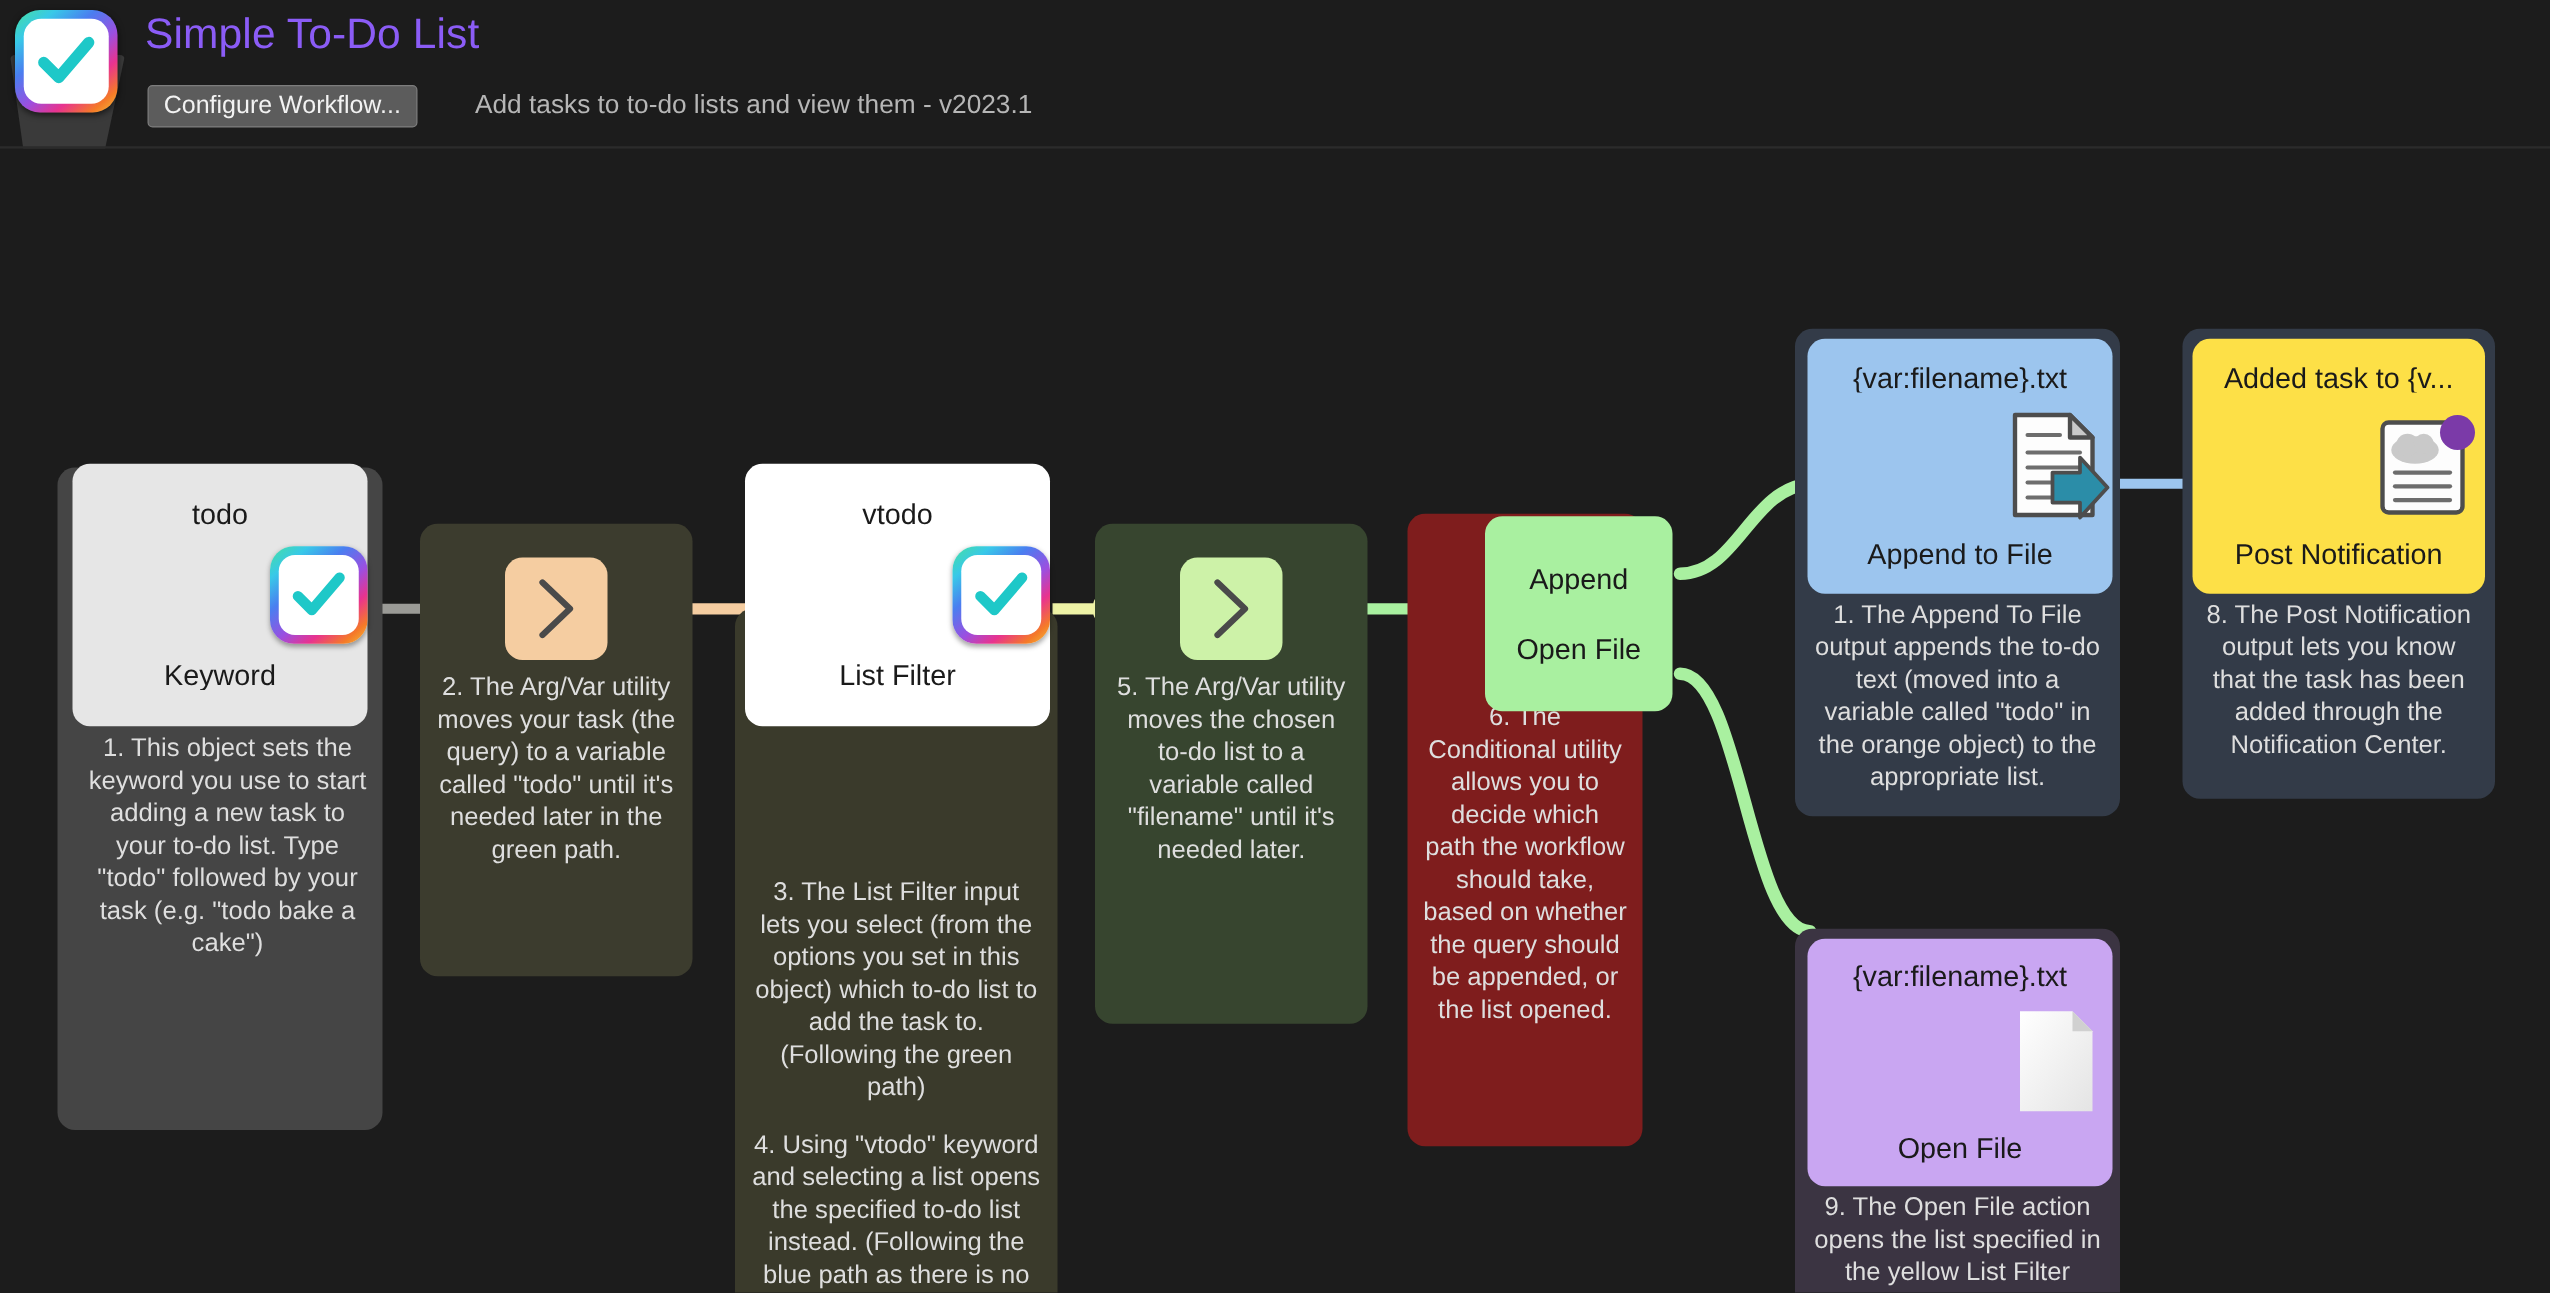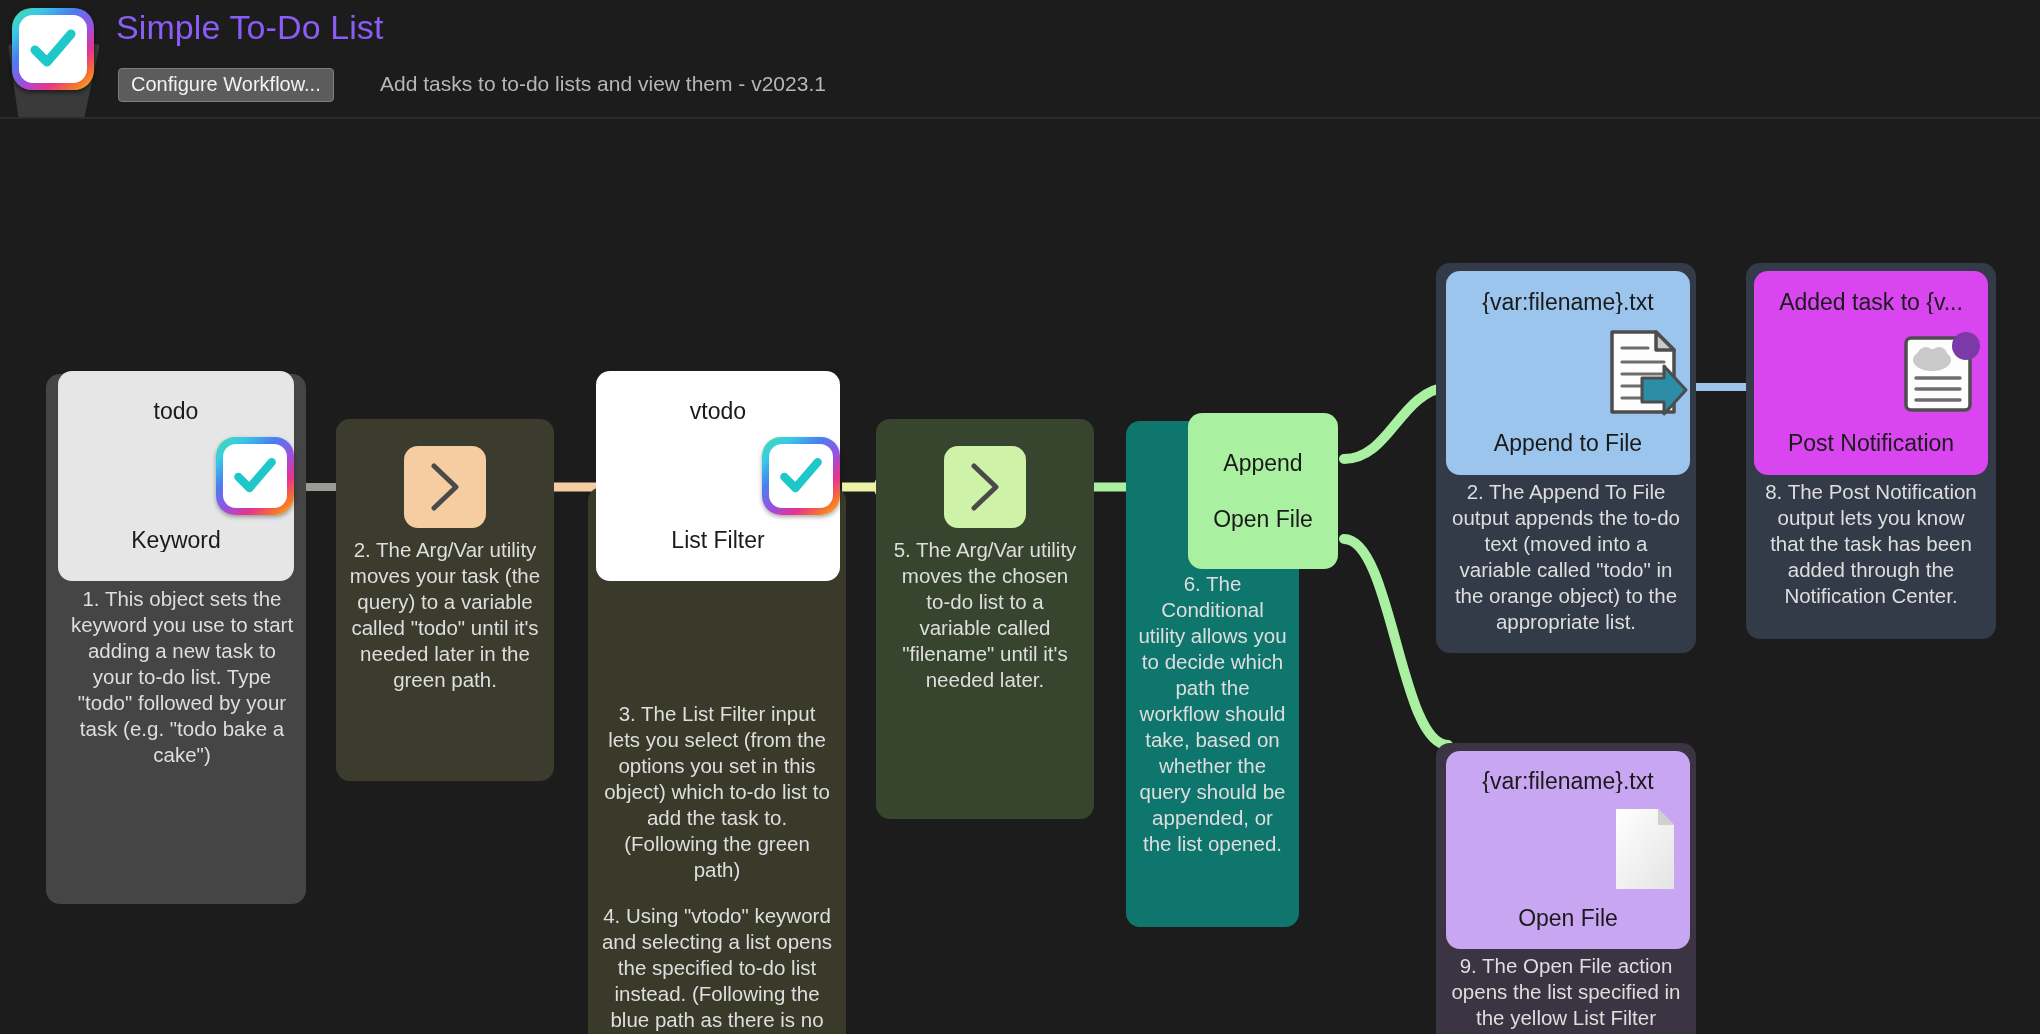--- a/index.html
+++ b/index.html
@@ -223,30 +223,30 @@
 
     <div class="group" style="left:876px; top:300px; width:218px; height:400px; background:#37452f; padding-top:118px;">
       <div class="note">5. The Arg/Var utility moves the chosen to-do list to a variable called "filename" until it's needed later.</div>
     </div>
     <div class="util-tile" style="left:944px; top:327px; background:#cdf2a8;">
       <svg class="chev" viewBox="0 0 34 52">
         <path d="M6 5 L28 26 L6 47" fill="none" stroke="#4a4a4a" stroke-width="5" stroke-linecap="round" stroke-linejoin="round"></path>
       </svg>
     </div>
 
-    <div class="group" style="left:1126px; top:292px; width:173px; height:506px; padding-top:150px; background:#0f766e;margin-top:10px;">
+    <div class="group" style="left:1126px; top:292px; width:188px; height:506px; padding-top:150px; background:#7f1d1d;">
       <div class="note">6. The Conditional utility allows you to decide which path the workflow should take, based on whether the query should be appended, or the list opened.</div>
     </div>
     <div class="tile" style="left:1168px; top:294px; width:150px; height:156px; background:#a9f0a0; justify-content:space-around; padding:22px 0;margin-left:20px;">
       <div class="tile-top">Append</div>
       <div class="tile-bottom">Open File</div>
     </div>
 
     <div class="group" style="left:1436px; top:144px; width:260px; height:390px; background:#333b48; padding-top:216px;">
-      <div class="note">2. The Append To File output appends the to-do text (moved into a variable called "todo" in the orange object) to the appropriate list.</div>
+      <div class="note">1. The Append To File output appends the to-do text (moved into a variable called "todo" in the orange object) to the appropriate list.</div>
     </div>
     <div class="tile" style="left:1446px; top:152px; width:244px; height:204px; background:#9cc5ee;">
       <div class="tile-top">{var:filename}.txt</div>
       <div class="tile-art" style="margin:10px 0 12px 0;">
         <svg width="96" height="96" viewBox="0 0 96 96">
           <path d="M18 8 H62 L80 26 V88 H18 Z" fill="#fdfdfd" stroke="#4d4d4d" stroke-width="3.5" stroke-linejoin="round"></path>
           <path d="M62 8 L80 26 H62 Z" fill="#c9c9c9" stroke="#4d4d4d" stroke-width="3.5" stroke-linejoin="round"></path>
           <g stroke="#6d6d6d" stroke-width="3.2" stroke-linecap="round">
             <line x1="28" y1="24" x2="54" y2="24"></line>
             <line x1="28" y1="38" x2="70" y2="38"></line>
@@ -256,21 +256,21 @@
           </g>
           <path d="M48 54 H70 V42 L92 66 L70 90 V78 H48 Z" fill="#2b8da8" stroke="#4d4d4d" stroke-width="3" stroke-linejoin="round"></path>
         </svg>
       </div>
       <div class="tile-bottom">Append to File</div>
     </div>
 
     <div class="group" style="left:1746px; top:144px; width:250px; height:376px; background:#333b48; padding-top:216px;">
       <div class="note">8. The Post Notification output lets you know that the task has been added through the Notification Center.</div>
     </div>
-    <div class="tile" style="left:1754px; top:152px; width:234px; height:204px; background:#d946ef;">
+    <div class="tile" style="left:1754px; top:152px; width:234px; height:204px; background:#fde047;">
       <div class="tile-top">Added task to {v...</div>
       <div class="tile-art" style="margin:10px 0 12px 0;">
         <svg width="96" height="96" viewBox="0 0 96 96">
           <rect x="14" y="14" width="64" height="72" rx="5" fill="#fdfdfd" stroke="#4d4d4d" stroke-width="3.5"></rect>
           <ellipse cx="40" cy="36" rx="19" ry="11" fill="#c9c9c9"></ellipse>
           <circle cx="34" cy="32" r="9" fill="#c9c9c9"></circle>
           <circle cx="47" cy="31" r="8" fill="#c9c9c9"></circle>
           <g stroke="#6d6d6d" stroke-width="3.4" stroke-linecap="round">
             <line x1="24" y1="54" x2="68" y2="54"></line>
             <line x1="24" y1="65" x2="68" y2="65"></line>

